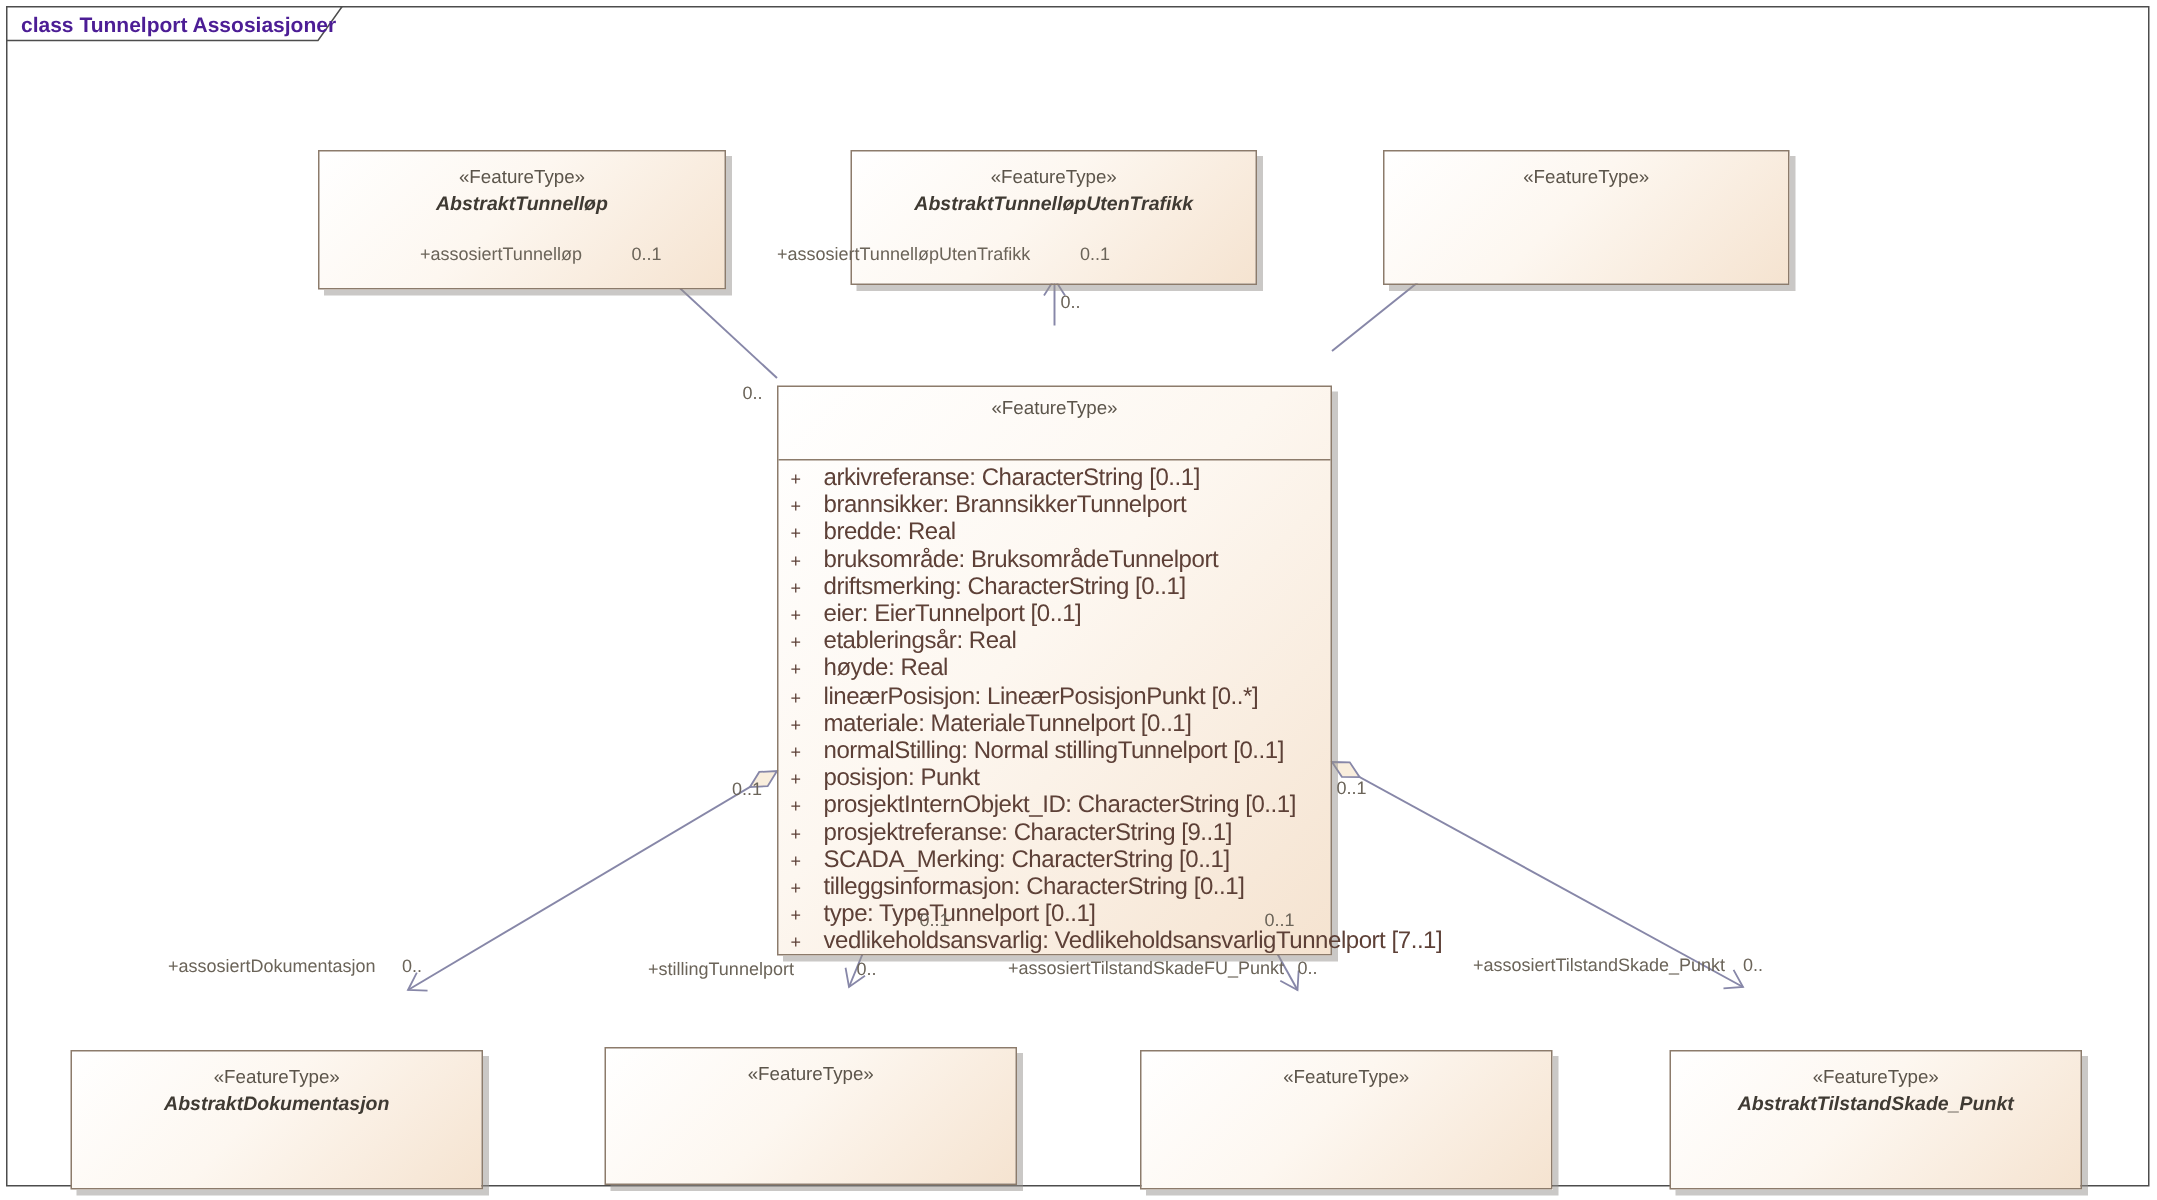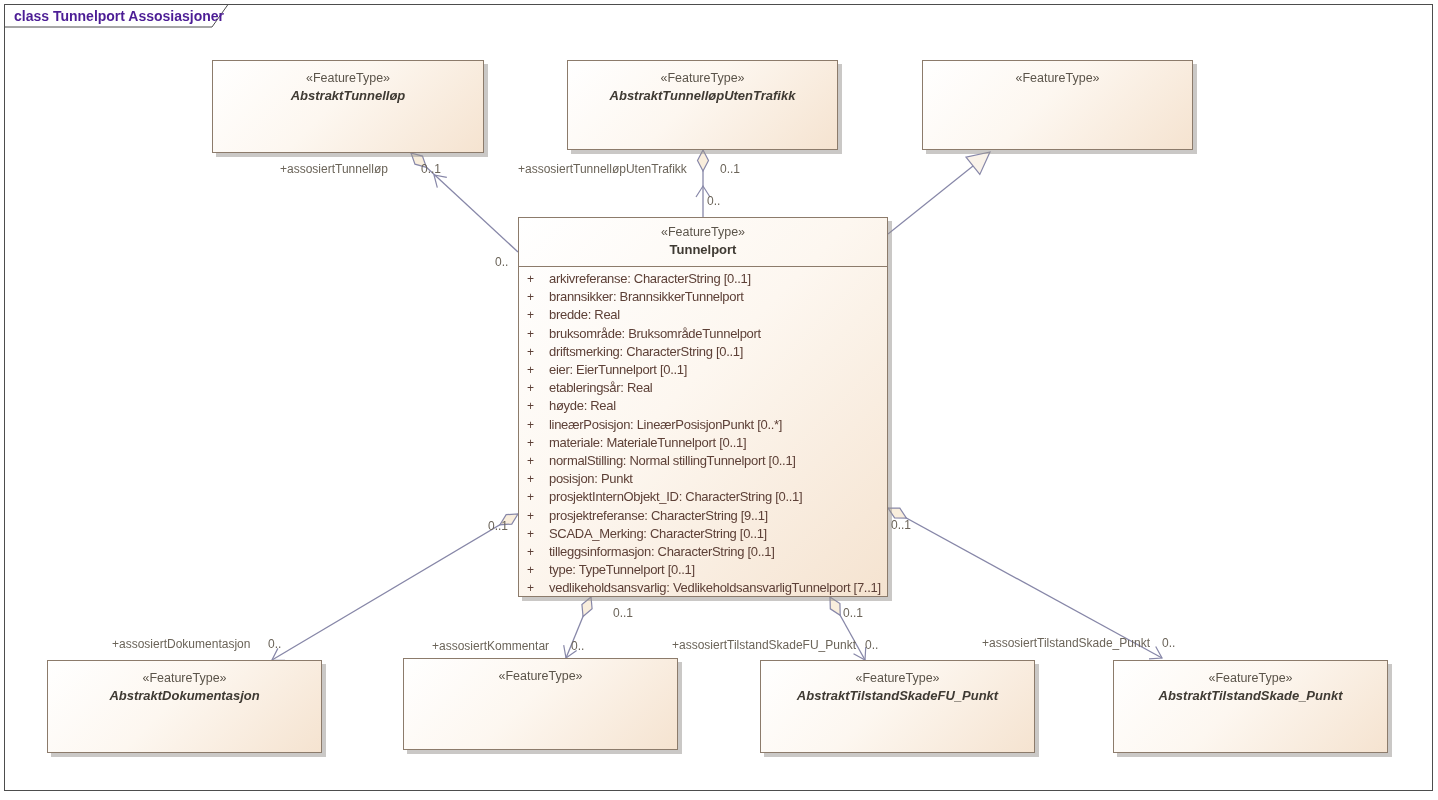--- a/index.html
+++ b/index.html
@@ -10,30 +10,31 @@
 
   .svg-layer { position:absolute; left:0; top:0; width:1438px; height:800px; z-index:1; }
 
   .tab-label { position:absolute; left:14px; top:8px; font-size:14px; font-weight:bold; color:#4c1d95; z-index:3; white-space:nowrap; }
 
   .uml-box {
     position:absolute; z-index:2;
     background:linear-gradient(135deg, #ffffff 0%, #fdf7f0 45%, #f5e3d0 100%);
     border:1px solid #8c7b6b;
     box-shadow:4px 4px 0 rgba(150,146,142,0.5);
+    margin-top:40px;
   }
   .box-head { padding-top:9px; text-align:center; }
   .stereotype { font-size:12.5px; color:#5b544a; line-height:16px; }
   .class-name { font-size:13px; font-weight:bold; color:#3f3a33; line-height:19px; }
   .class-name.abstract { font-style:italic; }
   .tp-head { height:49px; border-bottom:1px solid #8c7b6b; padding-top:6px; text-align:center; }
   .tp-attrs { padding:3px 4px 0 8px; }
   .attr-row { display:flex; line-height:18.2px; white-space:nowrap; }
   .attr-plus { width:22px; flex:0 0 22px; font-size:12px; color:#5d4037; }
-  .attr-text { font-size:13px; color:#5d4037; letter-spacing:-0.3px; }
+  .attr-text { font-size:16px; color:#5d4037; letter-spacing:-0.3px; }
 
   .conn-label { position:absolute; z-index:2; font-size:12px; color:#6b6459; white-space:nowrap; line-height:14px;text-align:right; }
   .ra { text-align:left; }
 
   svg line { stroke:#8787a8; stroke-width:1.3; }
   svg .diamond { fill:#f9eedd; stroke:#8787a8; stroke-width:1.2; }
   svg .tri { fill:#faf3ea; stroke:#8787a8; stroke-width:1.2; }
   svg .arrow { fill:none; stroke:#8787a8; stroke-width:1.2; }
   svg .tab-shape { fill:#ffffff; stroke:#4d4d4d; stroke-width:1; }
 </style>
@@ -130,21 +131,20 @@
 
 <div class="uml-box" style="left:922px;top:60px;width:271px;height:90px">
   <div class="box-head">
     <div class="stereotype">«FeatureType»</div>
   </div>
 </div>
 
 <div class="uml-box" style="left:518px;top:217px;width:370px;height:380px">
   <div class="tp-head">
     <div class="stereotype">«FeatureType»</div>
-    <div class="class-name">Tunnelport</div>
   </div>
   <div class="tp-attrs">
       <div class="attr-row">
         <span class="attr-plus">+</span>
         <span class="attr-text">arkivreferanse: CharacterString [0..1]</span>
       </div>
       <div class="attr-row">
         <span class="attr-plus">+</span>
         <span class="attr-text">brannsikker: BrannsikkerTunnelport</span>
       </div>
@@ -224,21 +224,20 @@
 
 <div class="uml-box" style="left:403px;top:658px;width:275px;height:92px">
   <div class="box-head">
     <div class="stereotype">«FeatureType»</div>
   </div>
 </div>
 
 <div class="uml-box" style="left:760px;top:660px;width:275px;height:93px">
   <div class="box-head">
     <div class="stereotype">«FeatureType»</div>
-    <div class="class-name abstract">AbstraktTilstandSkadeFU_Punkt</div>
   </div>
 </div>
 
 <div class="uml-box" style="left:1113px;top:660px;width:275px;height:93px">
   <div class="box-head">
     <div class="stereotype">«FeatureType»</div>
     <div class="class-name abstract">AbstraktTilstandSkade_Punkt</div>
   </div>
 </div>
 
@@ -248,21 +247,21 @@
 
 <div class="conn-label ra" style="left:518px;top:162px;width:179px">+assosiertTunnelløpUtenTrafikk</div>
 <div class="conn-label" style="left:720px;top:162px">0..1</div>
 <div class="conn-label" style="left:707px;top:194px">0..</div>
 
 <div class="conn-label" style="left:488px;top:519px">0..1</div>
 <div class="conn-label ra" style="left:112px;top:637px;width:150px">+assosiertDokumentasjon</div>
 <div class="conn-label" style="left:268px;top:637px">0..</div>
 
 <div class="conn-label" style="left:613px;top:606px">0..1</div>
-<div class="conn-label ra" style="left:432px;top:639px;width:136px">+assosiertKommentar</div>
+<div class="conn-label ra" style="left:432px;top:639px;width:136px">+stillingTunnelport</div>
 <div class="conn-label" style="left:571px;top:639px">0..</div>
 
 <div class="conn-label" style="left:843px;top:606px">0..1</div>
 <div class="conn-label ra" style="left:672px;top:638px;width:186px">+assosiertTilstandSkadeFU_Punkt</div>
 <div class="conn-label" style="left:865px;top:638px">0..</div>
 
 <div class="conn-label" style="left:891px;top:518px">0..1</div>
 <div class="conn-label ra" style="left:982px;top:636px;width:173px">+assosiertTilstandSkade_Punkt</div>
 <div class="conn-label" style="left:1162px;top:636px">0..</div>
 

